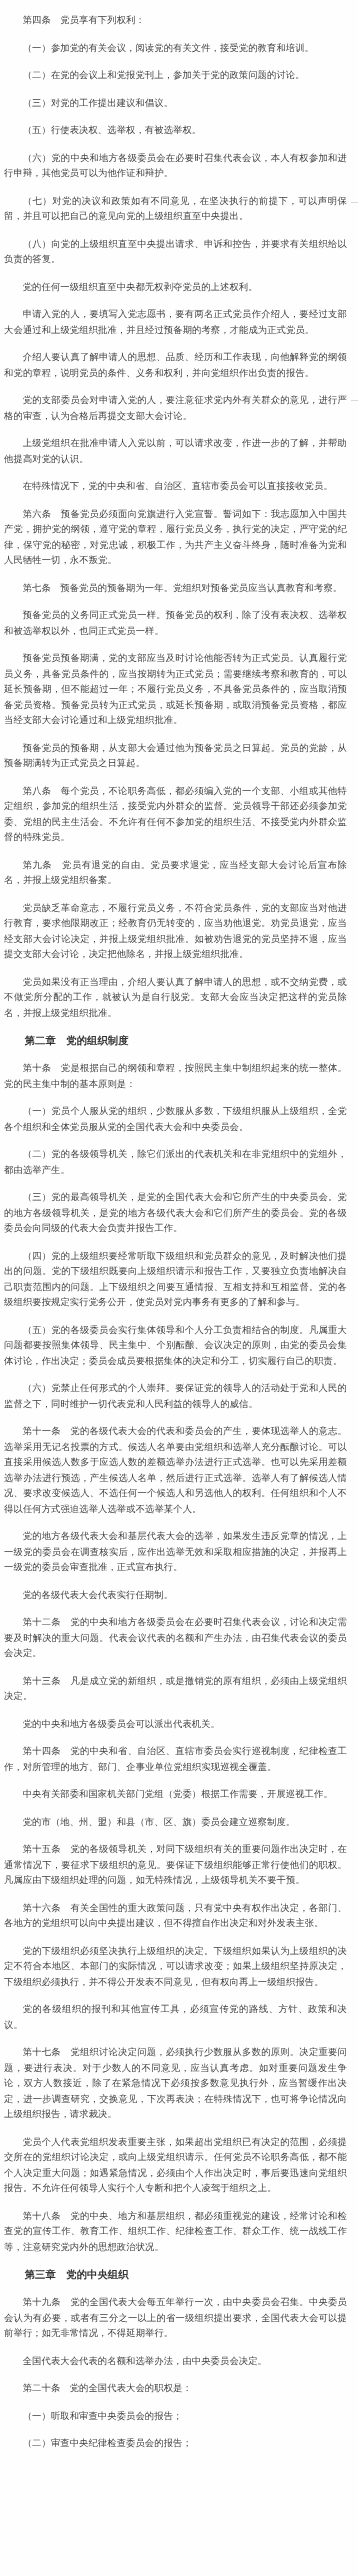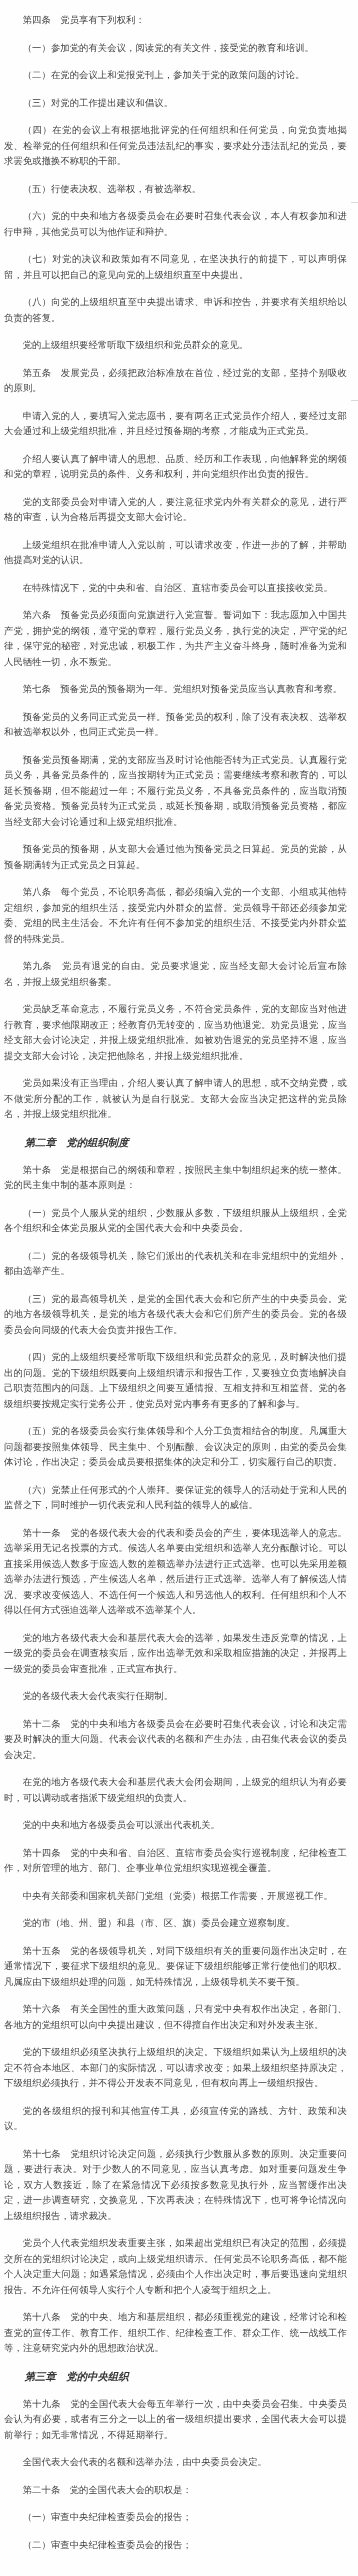--- a/index.html
+++ b/index.html
@@ -24,45 +24,42 @@
     margin:0 8px 12px 0;
     text-indent:2em;
     word-break:break-all;
   }
   .doc p.chapter{
     font-weight:bold;
     font-size:10.3px;
     color:#333333;
     margin-top:3.1px;
     margin-bottom:12.4px;
-    font-style:italic;
   }
   .frag{
     position:absolute;
     right:0.5px;
     background:#d9d9d9;
   }
 </style>
 </head>
 <body>
 
 <div class="page">
   <div class="doc">
 
   <p>第四条　党员享有下列权利：</p>
       <p>（一）参加党的有关会议，阅读党的有关文件，接受党的教育和培训。</p>
       <p>（二）在党的会议上和党报党刊上，参加关于党的政策问题的讨论。</p>
       <p>（三）对党的工作提出建议和倡议。</p>
-      <p>（四）在党的会议上有根据地批评党的任何组织和任何党员，向党负责地揭发、检举党的任何组织和任何党员违法乱纪的事实，要求处分违法乱纪的党员，要求罢免或撤换不称职的干部。</p>
       <p>（五）行使表决权、选举权，有被选举权。</p>
       <p>（六）党的中央和地方各级委员会在必要时召集代表会议，本人有权参加和进行申辩，其他党员可以为他作证和辩护。</p>
       <p>（七）对党的决议和政策如有不同意见，在坚决执行的前提下，可以声明保留，并且可以把自己的意见向党的上级组织直至中央提出。</p>
       <p>（八）向党的上级组织直至中央提出请求、申诉和控告，并要求有关组织给以负责的答复。</p>
-      <p>党的上级组织要经常听取下级组织和党员群众的意见。</p>
-      <p>第五条　发展党员，必须把政治标准放在首位，经过党的支部，坚持个别吸收的原则。</p>
+      <p>党的任何一级组织直至中央都无权剥夺党员的上述权利。</p>
       <p>申请入党的人，要填写入党志愿书，要有两名正式党员作介绍人，要经过支部大会通过和上级党组织批准，并且经过预备期的考察，才能成为正式党员。</p>
       <p>介绍人要认真了解申请人的思想、品质、经历和工作表现，向他解释党的纲领和党的章程，说明党员的条件、义务和权利，并向党组织作出负责的报告。</p>
       <p>党的支部委员会对申请入党的人，要注意征求党内外有关群众的意见，进行严格的审查，认为合格后再提交支部大会讨论。</p>
       <p>上级党组织在批准申请人入党以前，可以请求改变，作进一步的了解，并帮助他提高对党的认识。</p>
       <p>在特殊情况下，党的中央和省、自治区、直辖市委员会可以直接接收党员。</p>
       <p>第六条　预备党员必须面向党旗进行入党宣誓。誓词如下：我志愿加入中国共产党，拥护党的纲领，遵守党的章程，履行党员义务，执行党的决定，严守党的纪律，保守党的秘密，对党忠诚，积极工作，为共产主义奋斗终身，随时准备为党和人民牺牲一切，永不叛党。</p>
       <p>第七条　预备党员的预备期为一年。党组织对预备党员应当认真教育和考察。</p>
       <p>预备党员的义务同正式党员一样。预备党员的权利，除了没有表决权、选举权和被选举权以外，也同正式党员一样。</p>
       <p>预备党员预备期满，党的支部应当及时讨论他能否转为正式党员。认真履行党员义务，具备党员条件的，应当按期转为正式党员；需要继续考察和教育的，可以延长预备期，但不能超过一年；不履行党员义务，不具备党员条件的，应当取消预备党员资格。预备党员转为正式党员，或延长预备期，或取消预备党员资格，都应当经支部大会讨论通过和上级党组织批准。</p>
       <p>预备党员的预备期，从支部大会通过他为预备党员之日算起。党员的党龄，从预备期满转为正式党员之日算起。</p>
@@ -75,37 +72,37 @@
       <p>（一）党员个人服从党的组织，少数服从多数，下级组织服从上级组织，全党各个组织和全体党员服从党的全国代表大会和中央委员会。</p>
       <p>（二）党的各级领导机关，除它们派出的代表机关和在非党组织中的党组外，都由选举产生。</p>
       <p>（三）党的最高领导机关，是党的全国代表大会和它所产生的中央委员会。党的地方各级领导机关，是党的地方各级代表大会和它们所产生的委员会。党的各级委员会向同级的代表大会负责并报告工作。</p>
       <p>（四）党的上级组织要经常听取下级组织和党员群众的意见，及时解决他们提出的问题。党的下级组织既要向上级组织请示和报告工作，又要独立负责地解决自己职责范围内的问题。上下级组织之间要互通情报、互相支持和互相监督。党的各级组织要按规定实行党务公开，使党员对党内事务有更多的了解和参与。</p>
       <p>（五）党的各级委员会实行集体领导和个人分工负责相结合的制度。凡属重大问题都要按照集体领导、民主集中、个别酝酿、会议决定的原则，由党的委员会集体讨论，作出决定；委员会成员要根据集体的决定和分工，切实履行自己的职责。</p>
       <p>（六）党禁止任何形式的个人崇拜。要保证党的领导人的活动处于党和人民的监督之下，同时维护一切代表党和人民利益的领导人的威信。</p>
       <p>第十一条　党的各级代表大会的代表和委员会的产生，要体现选举人的意志。选举采用无记名投票的方式。候选人名单要由党组织和选举人充分酝酿讨论。可以直接采用候选人数多于应选人数的差额选举办法进行正式选举。也可以先采用差额选举办法进行预选，产生候选人名单，然后进行正式选举。选举人有了解候选人情况、要求改变候选人、不选任何一个候选人和另选他人的权利。任何组织和个人不得以任何方式强迫选举人选举或不选举某个人。</p>
       <p>党的地方各级代表大会和基层代表大会的选举，如果发生违反党章的情况，上一级党的委员会在调查核实后，应作出选举无效和采取相应措施的决定，并报再上一级党的委员会审查批准，正式宣布执行。</p>
       <p>党的各级代表大会代表实行任期制。</p>
       <p>第十二条　党的中央和地方各级委员会在必要时召集代表会议，讨论和决定需要及时解决的重大问题。代表会议代表的名额和产生办法，由召集代表会议的委员会决定。</p>
-      <p>在党的地方各级代表大会和基层代表大会闭会期间，上级党的组织认为有必要时，可以调动或者指派下级党组织的负责人。</p>
+      <p>第十三条　凡是成立党的新组织，或是撤销党的原有组织，必须由上级党组织决定。</p>
       <p>党的中央和地方各级委员会可以派出代表机关。</p>
       <p>第十四条　党的中央和省、自治区、直辖市委员会实行巡视制度，纪律检查工作，对所管理的地方、部门、企事业单位党组织实现巡视全覆盖。</p>
       <p>中央有关部委和国家机关部门党组（党委）根据工作需要，开展巡视工作。</p>
       <p>党的市（地、州、盟）和县（市、区、旗）委员会建立巡察制度。</p>
       <p>第十五条　党的各级领导机关，对同下级组织有关的重要问题作出决定时，在通常情况下，要征求下级组织的意见。要保证下级组织能够正常行使他们的职权。凡属应由下级组织处理的问题，如无特殊情况，上级领导机关不要干预。</p>
       <p>第十六条　有关全国性的重大政策问题，只有党中央有权作出决定，各部门、各地方的党组织可以向中央提出建议，但不得擅自作出决定和对外发表主张。</p>
       <p>党的下级组织必须坚决执行上级组织的决定。下级组织如果认为上级组织的决定不符合本地区、本部门的实际情况，可以请求改变；如果上级组织坚持原决定，下级组织必须执行，并不得公开发表不同意见，但有权向再上一级组织报告。</p>
       <p>党的各级组织的报刊和其他宣传工具，必须宣传党的路线、方针、政策和决议。</p>
       <p>第十七条　党组织讨论决定问题，必须执行少数服从多数的原则。决定重要问题，要进行表决。对于少数人的不同意见，应当认真考虑。如对重要问题发生争论，双方人数接近，除了在紧急情况下必须按多数意见执行外，应当暂缓作出决定，进一步调查研究，交换意见，下次再表决；在特殊情况下，也可将争论情况向上级组织报告，请求裁决。</p>
       <p>党员个人代表党组织发表重要主张，如果超出党组织已有决定的范围，必须提交所在的党组织讨论决定，或向上级党组织请示。任何党员不论职务高低，都不能个人决定重大问题；如遇紧急情况，必须由个人作出决定时，事后要迅速向党组织报告。不允许任何领导人实行个人专断和把个人凌驾于组织之上。</p>
       <p>第十八条　党的中央、地方和基层组织，都必须重视党的建设，经常讨论和检查党的宣传工作、教育工作、组织工作、纪律检查工作、群众工作、统一战线工作等，注意研究党内外的思想政治状况。</p>
       <p class="chapter">第三章　党的中央组织</p>
       <p>第十九条　党的全国代表大会每五年举行一次，由中央委员会召集。中央委员会认为有必要，或者有三分之一以上的省一级组织提出要求，全国代表大会可以提前举行；如无非常情况，不得延期举行。</p>
       <p>全国代表大会代表的名额和选举办法，由中央委员会决定。</p>
       <p>第二十条　党的全国代表大会的职权是：</p>
-      <p>（一）审查中央纪律检查委员会的报告；</p>
+      <p>（一）听取和审查中央委员会的报告；</p>
       <p>（二）审查中央纪律检查委员会的报告；</p>
     </div>
   <div>
       <div class="frag" style="top: 202px; height: 0.5px; width: 7.2px;"></div>
       <div class="frag" style="top: 202px; height: 35px; width: 1px;"></div>
       <div class="frag" style="top: 334px; height: 67px; width: 1px;"></div>
       <div class="frag" style="top: 400px; height: 0.5px; width: 7.2px;"></div>
       <div class="frag" style="top: 796px; height: 58px; width: 1px;"></div>
       <div class="frag" style="top: 1242px; height: 57px; width: 1px;"></div>
       <div class="frag" style="top: 1674px; height: 57px; width: 1px;"></div>

